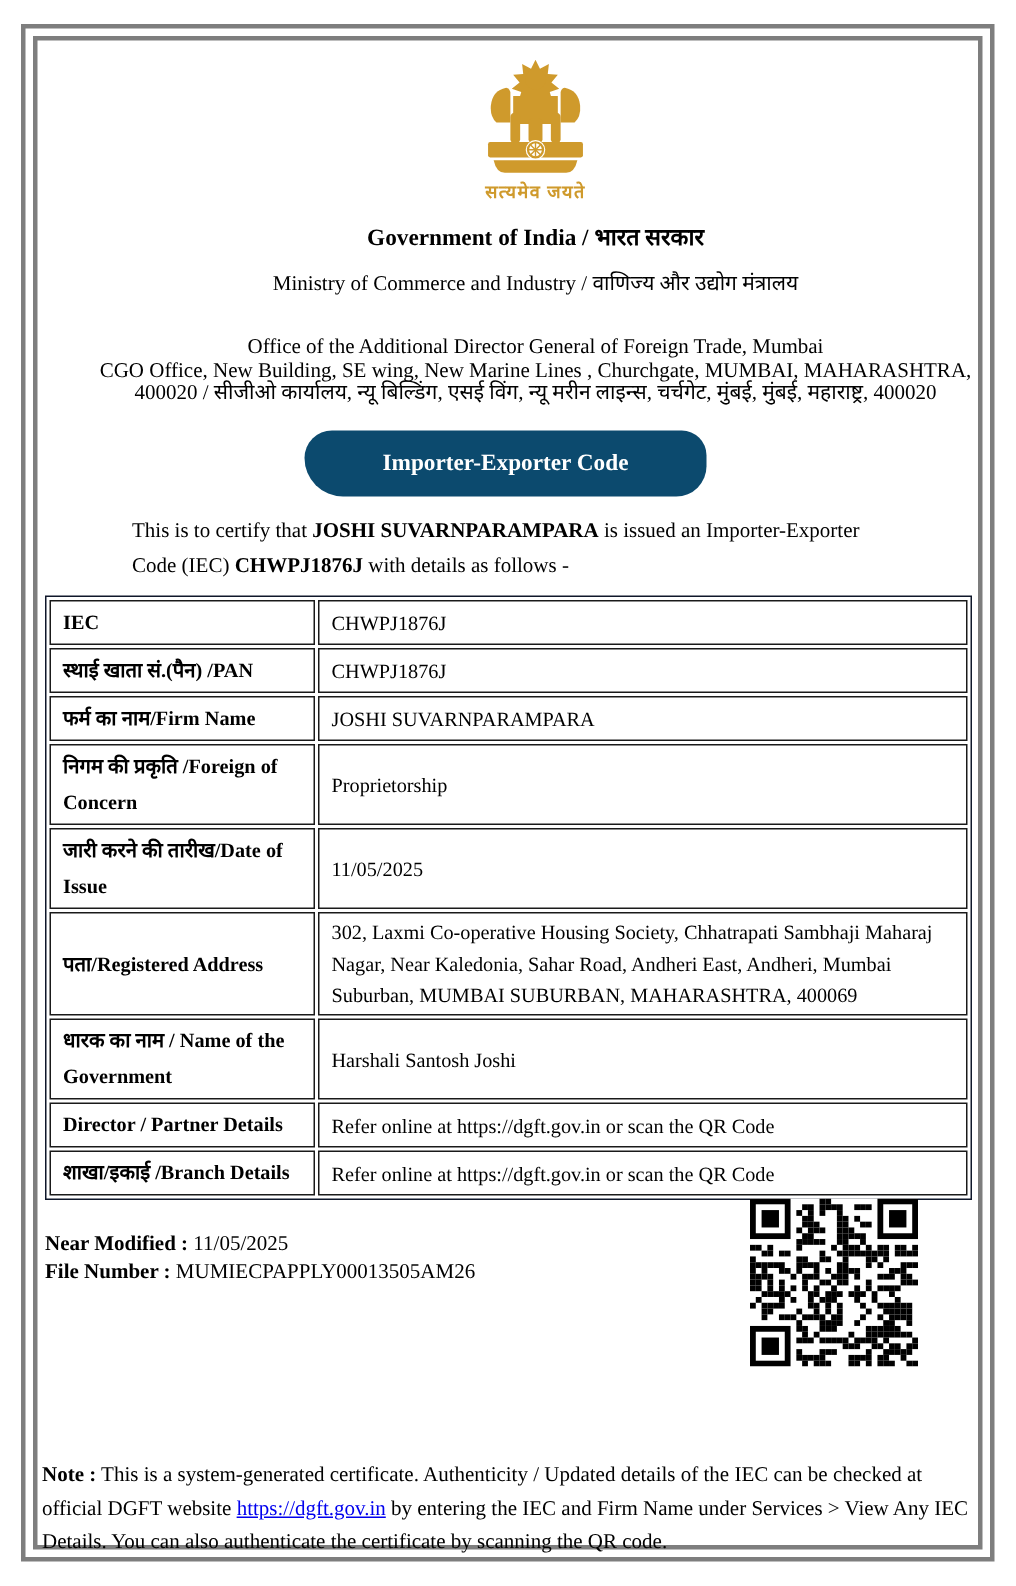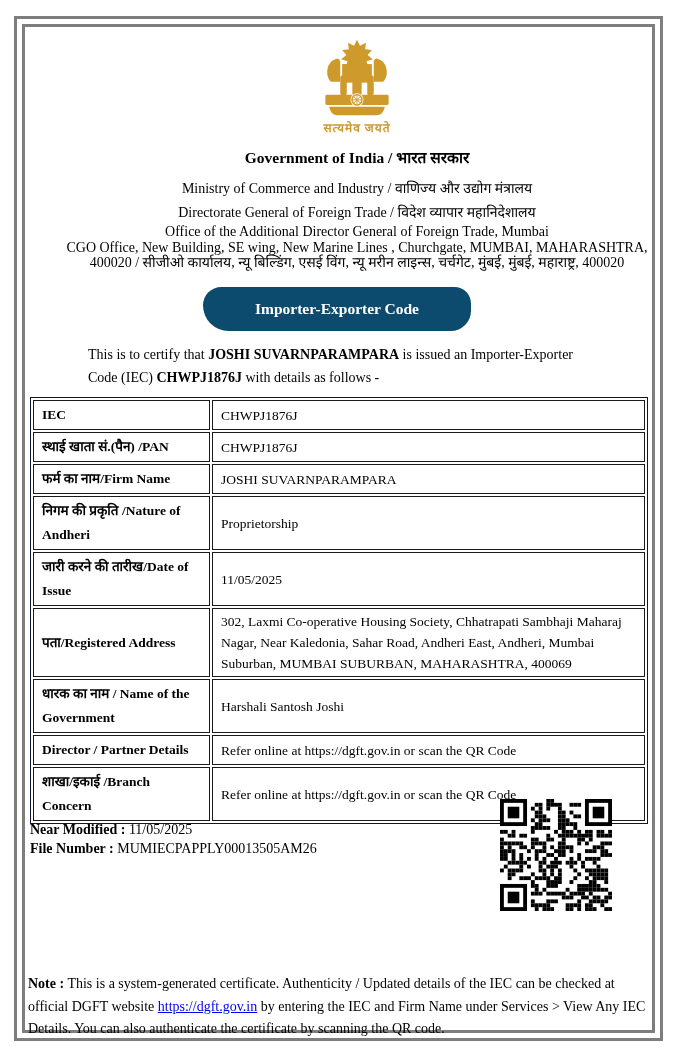--- a/index.html
+++ b/index.html
@@ -83,21 +83,20 @@
         <line x1="48.5" y1="63" x2="41.5" y2="70"></line>
       </g>
 
       <path d="M15 74 h60 q-2 9 -8 9 h-44 q-6 0 -8-9z"></path>
     </svg>
   </div>
   <div class="centered emblem-motto">सत्यमेव जयते</div>
 
   <div class="centered gov-line">Government of India / भारत सरकार</div>
   <div class="centered ministry-line">Ministry of Commerce and Industry / वाणिज्य और उद्योग मंत्रालय</div>
-  <div class="centered directorate-line">Directorate General of Foreign Trade / विदेश व्यापार महानिदेशालय</div>
   <div class="centered office-block">
     <div>Office of the Additional Director General of Foreign Trade, Mumbai</div>
     <div>CGO Office, New Building, SE wing, New Marine Lines , Churchgate, MUMBAI, MAHARASHTRA,</div>
     <div>400020  / सीजीओ कार्यालय, न्यू बिल्डिंग, एसई विंग, न्यू मरीन लाइन्स, चर्चगेट, मुंबई, मुंबई, महाराष्ट्र, 400020</div>
   </div>
 
   <div class="badge">
     <span>Importer-Exporter Code</span>
   </div>
 
@@ -113,41 +112,41 @@
       </tr>
       <tr class="r2">
         <td class="lbl">स्थाई खाता सं.(पैन) /PAN</td>
         <td class="val">CHWPJ1876J</td>
       </tr>
       <tr class="r3">
         <td class="lbl">फर्म का नाम/Firm Name</td>
         <td class="val">JOSHI SUVARNPARAMPARA</td>
       </tr>
       <tr class="r4">
-        <td class="lbl">निगम की प्रकृति /Nature of Andheri</td>
+        <td class="lbl">निगम की प्रकृति /Foreign of Concern</td>
         <td class="val">Proprietorship</td>
       </tr>
       <tr class="r5">
         <td class="lbl">जारी करने की तारीख/Date of Issue</td>
         <td class="val">11/05/2025</td>
       </tr>
       <tr class="r6">
         <td class="lbl">पता/Registered Address</td>
         <td class="val">302, Laxmi Co-operative Housing Society, Chhatrapati Sambhaji Maharaj Nagar, Near Kaledonia, Sahar Road, Andheri East, Andheri, Mumbai Suburban, MUMBAI SUBURBAN, MAHARASHTRA, 400069</td>
       </tr>
       <tr class="r7">
         <td class="lbl">धारक का नाम / Name of the Government</td>
         <td class="val">Harshali Santosh Joshi</td>
       </tr>
       <tr class="r8">
         <td class="lbl">Director / Partner Details</td>
         <td class="val">Refer online at https://dgft.gov.in or scan the QR Code</td>
       </tr>
       <tr class="r9">
-        <td class="lbl">शाखा/इकाई /Branch Concern</td>
+        <td class="lbl">शाखा/इकाई /Branch Details</td>
         <td class="val">Refer online at https://dgft.gov.in or scan the QR Code</td>
       </tr>
     </tbody>
   </table>
 
   <svg class="qr" id="qr-svg" viewBox="0 0 112 112">
       <rect x="46.34" y="0.00" width="3.86" height="3.86" fill="#000"></rect>
       <rect x="50.21" y="0.00" width="3.86" height="3.86" fill="#000"></rect>
       <rect x="34.76" y="3.86" width="3.86" height="3.86" fill="#000"></rect>
       <rect x="38.62" y="3.86" width="3.86" height="3.86" fill="#000"></rect>

